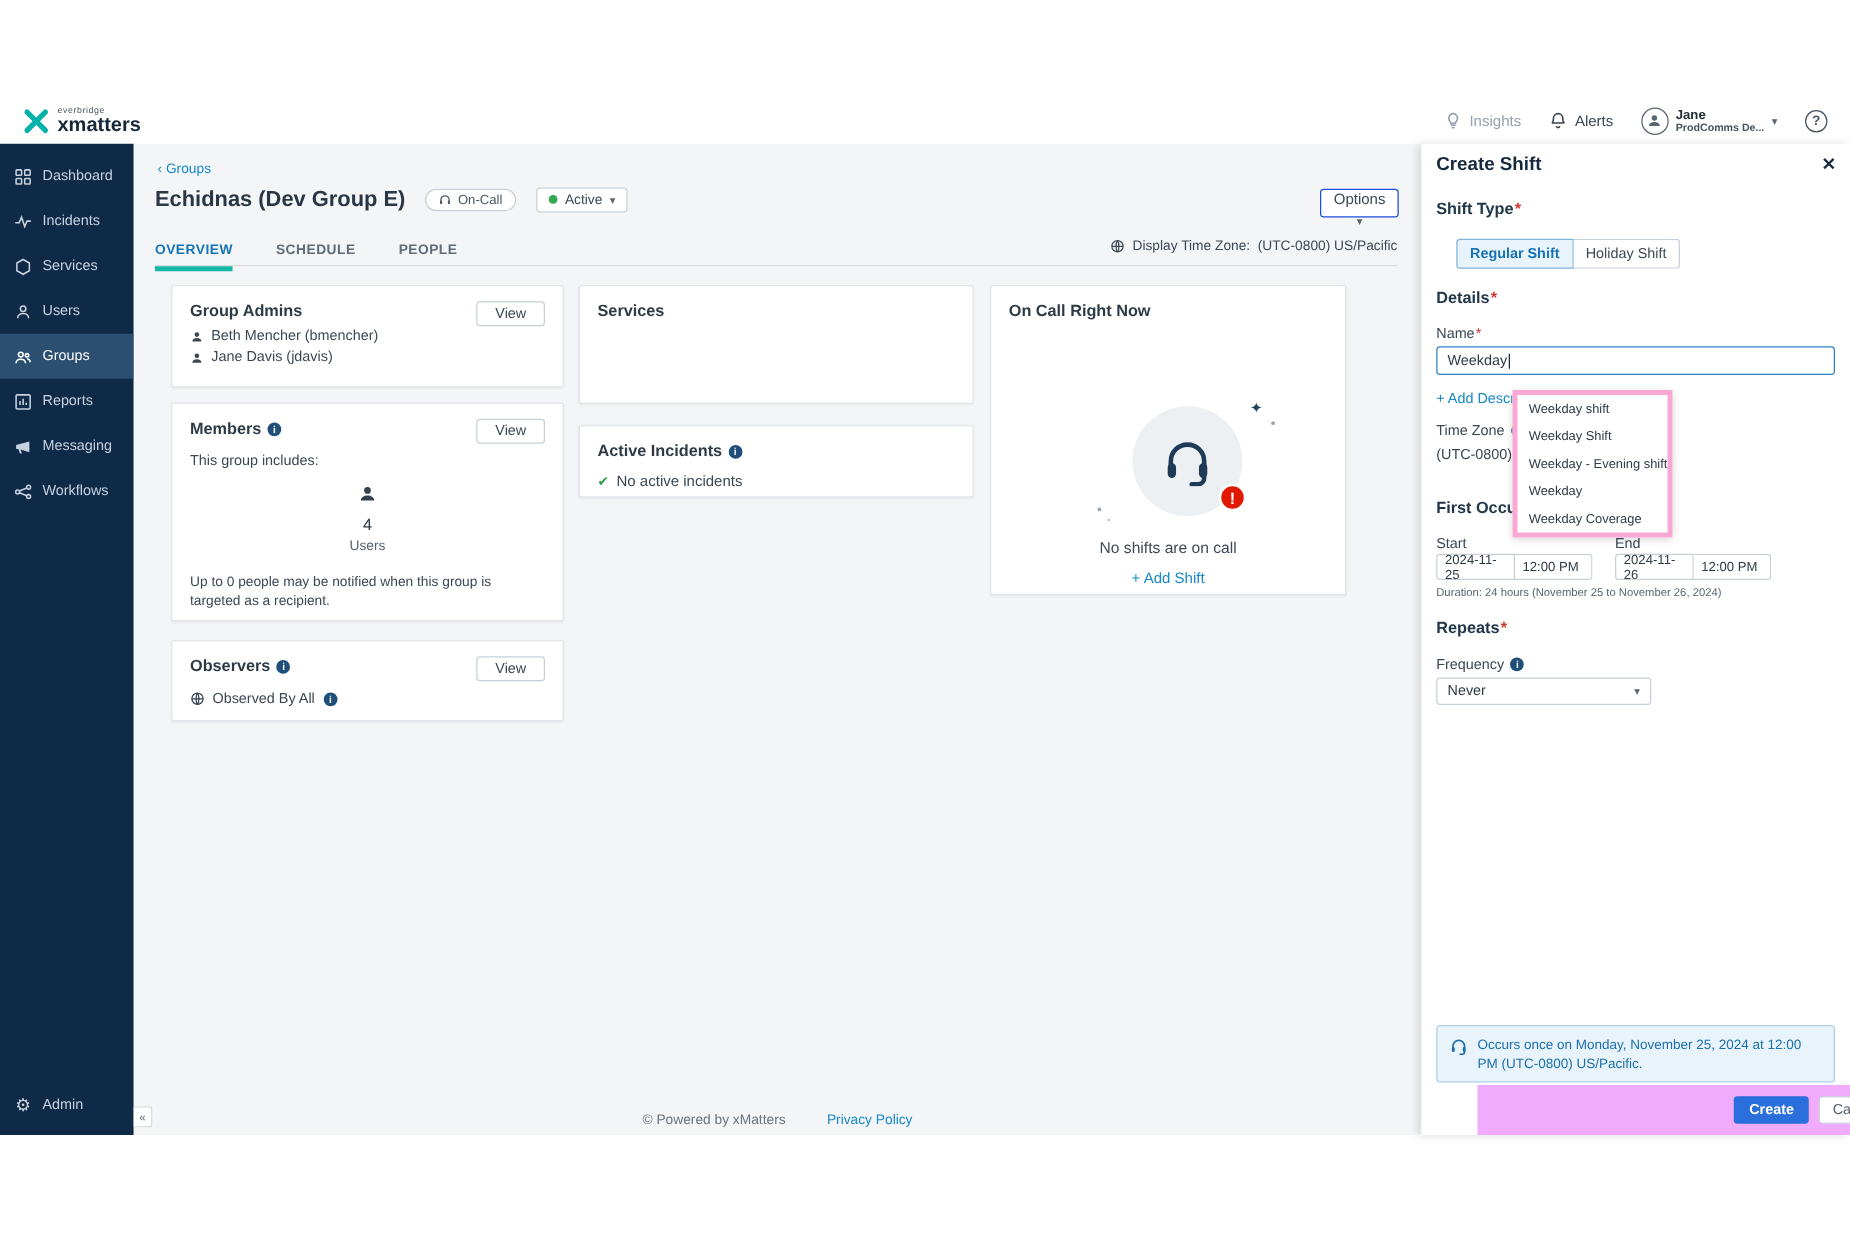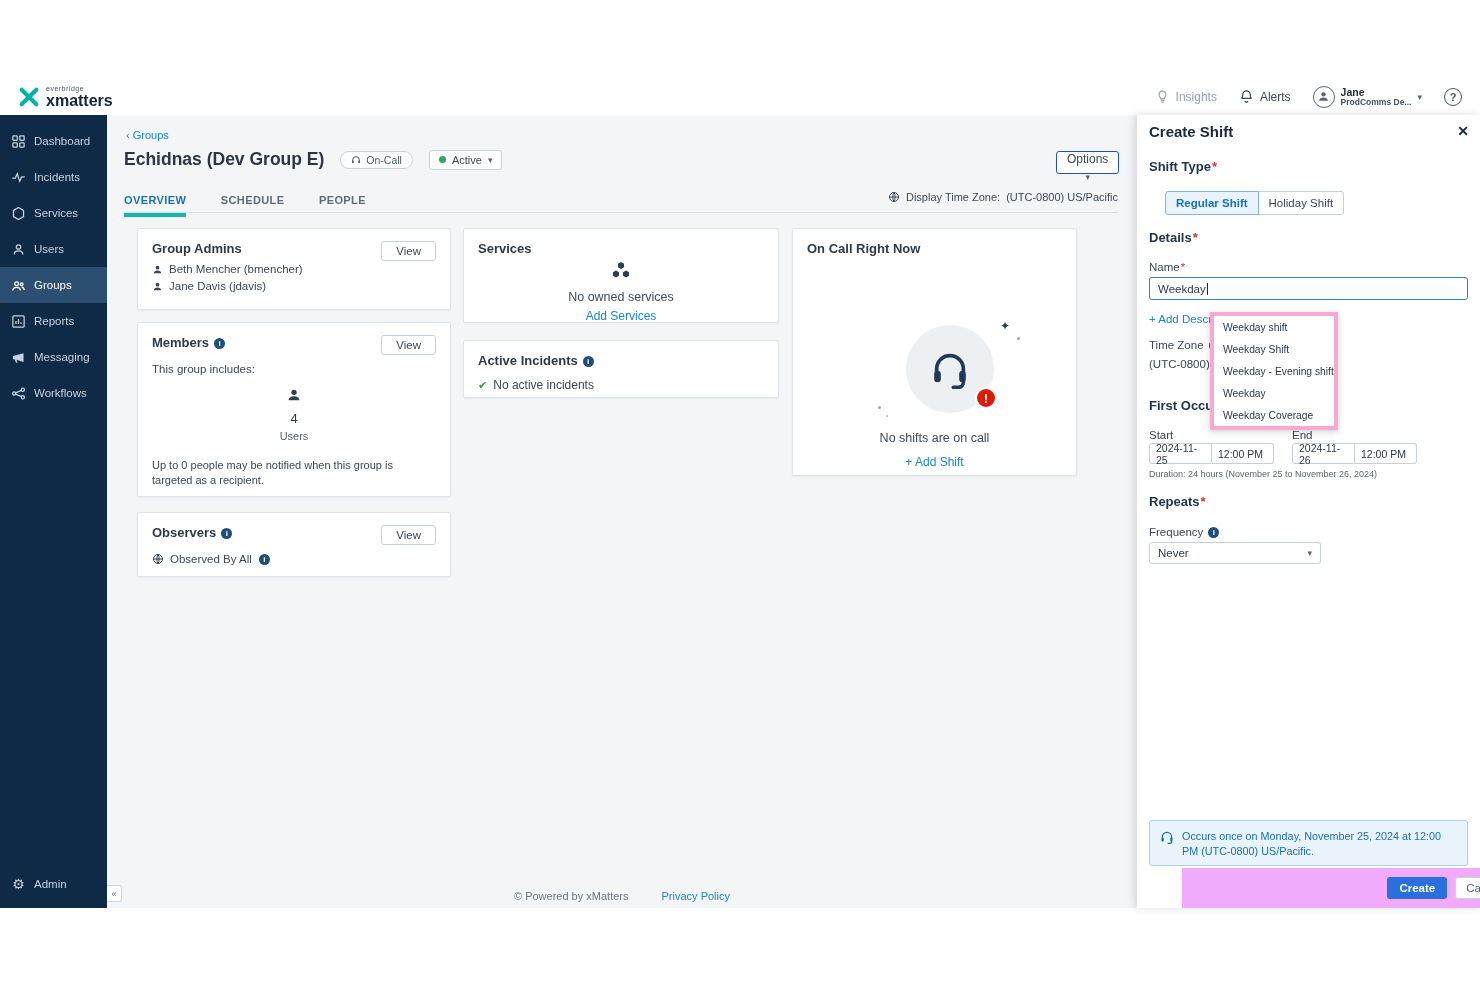--- a/index.html
+++ b/index.html
@@ -375,29 +375,20 @@
           </svg>
         <span>Observed By All</span>
         <span class="info-dot" style="margin-left:1px;">i</span>
       </div>
     </div>
 
     <div class="card" style="left:356px; top:113px; width:316px; height:95px;">
       <div class="card-head">
         <span class="card-title">Services</span>
       </div>
-      <div class="svc-center">
-        <svg viewBox="0 0 24 20" fill="currentColor">
-            <path d="M12 1l3 1.75v3.5L12 8 9 6.25v-3.5z"></path>
-            <path d="M7 9.5l3 1.75v3.5L7 16.5 4 14.75v-3.5z"></path>
-            <path d="M17 9.5l3 1.75v3.5L17 16.5l-3-1.75v-3.5z"></path>
-          </svg>
-        <div class="svc-empty">No owned services</div>
-        <div class="svc-link link">Add Services</div>
-      </div>
     </div>
 
     <div class="card" style="left:356px; top:225px; width:316px; height:58px;">
       <div class="card-head">
         <span class="card-title">
           <span>Active Incidents</span><span class="info-dot">i</span>
         </span>
       </div>
       <div class="inc-row">
         <span class="check">✔</span>

